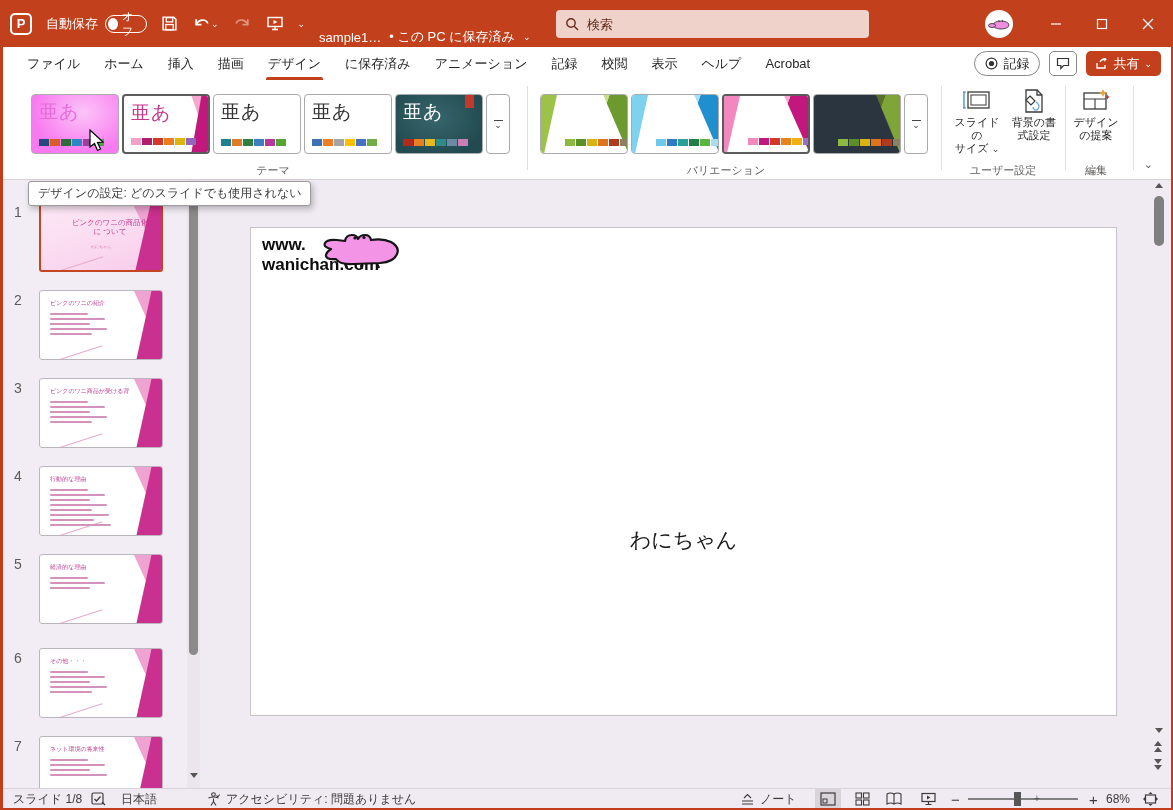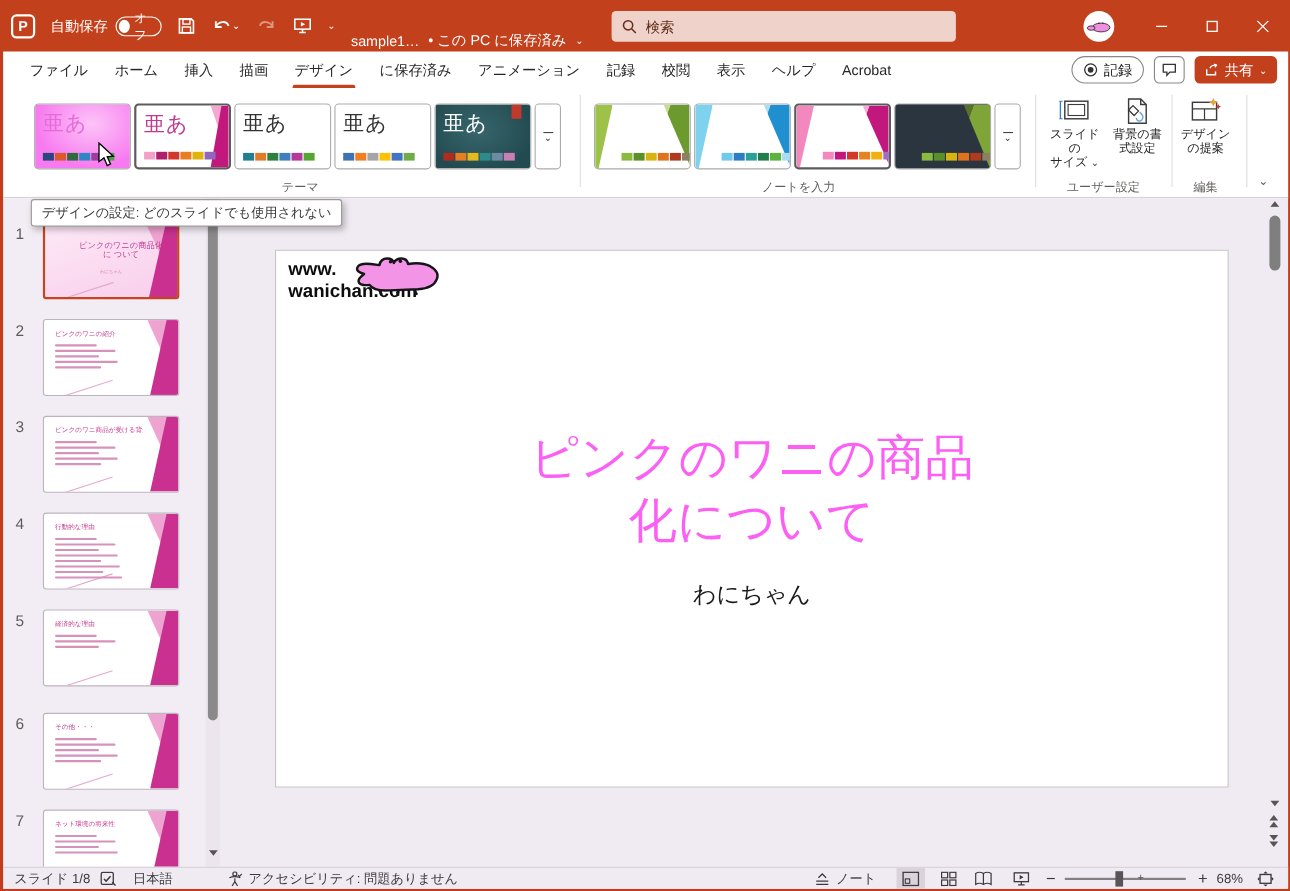--- a/index.html
+++ b/index.html
@@ -354,21 +354,21 @@
             <span class="sw" style="background: rgb(224, 115, 29);"></span>
             <span class="sw" style="background: rgb(176, 58, 30);"></span>
             <span class="sw" style="background: rgb(140, 128, 98);"></span>
           </span>
       </div>
       <div class="morebtn">
           <span class="bar"></span>
           <span class="mchev">⌄</span>
         </div>
     </div>
-    <div class="grouplabel" style="left:603px; width:240px;">ノートを入力</div>
+    <div class="grouplabel" style="left:603px; width:240px;">バリエーション</div>
     <div class="vsep" style="left:938px;"></div>
 
     <div class="bigbtn" style="left:946px;">
       <svg width="30" height="26" viewBox="0 0 30 26">
           <rect x="6" y="4" width="21" height="16" fill="none" stroke="#3b3b3b" stroke-width="1.3"></rect>
           <rect x="9" y="7" width="15" height="10" fill="none" stroke="#3b3b3b" stroke-width="1"></rect>
           <path d="M2 4v16" stroke="#2f7fd0" stroke-width="1.2"></path>
           <path d="M1 4h3M1 20h3" stroke="#2f7fd0" stroke-width="1"></path>
         </svg>
       <span class="blabel"><span>スライドの</span><br><span>サイズ</span> <span class="mchev" style="color:#444; font-size:9px;">⌄</span></span>
@@ -518,24 +518,20 @@
       <span class="l2">wanichan.com</span>
       <span class="croc">
         <svg width="88" height="40" viewBox="0 0 88 40">
           <path d="M14 18 q-8 -2 -6 -6 q2 -4 12 -3 l8 1 q1 -6 7 -6 q5 0 6 4 q2 -4 7 -4 q5 0 6 5 q12 -2 20 2 q9 5 6 12 q-3 8 -17 9 l-26 1 q-14 1 -18 -5 q-9 1 -10 -3 q-0.5 -3 5 -7 z" fill="#f394e6" stroke="#151515" stroke-width="2.2" stroke-linejoin="round"></path>
           <circle cx="38" cy="7" r="1.6" fill="#151515"></circle>
           <circle cx="47" cy="6.5" r="1.6" fill="#151515"></circle>
           <path d="M28 33l2 4 M44 34l1 4 M60 33l2 4" stroke="#151515" stroke-width="2.4"></path>
         </svg>
       </span>
     </div>
-    <div class="slidetitle">
-      <span>ピンクのワニの商品</span><br>
-      <span>化について</span>
-    </div>
     <div class="slidesub">わにちゃん</div>
   </div>
 
 
   <div class="mainscroll">
     <div class="arr up" style="top:2px;"></div>
     <div class="mthumb"></div>
     <div class="arr down" style="top:547px;"></div>
     <div class="dblarr" style="top:560px;">
       <span class="arr up" style="position:static;"></span>

